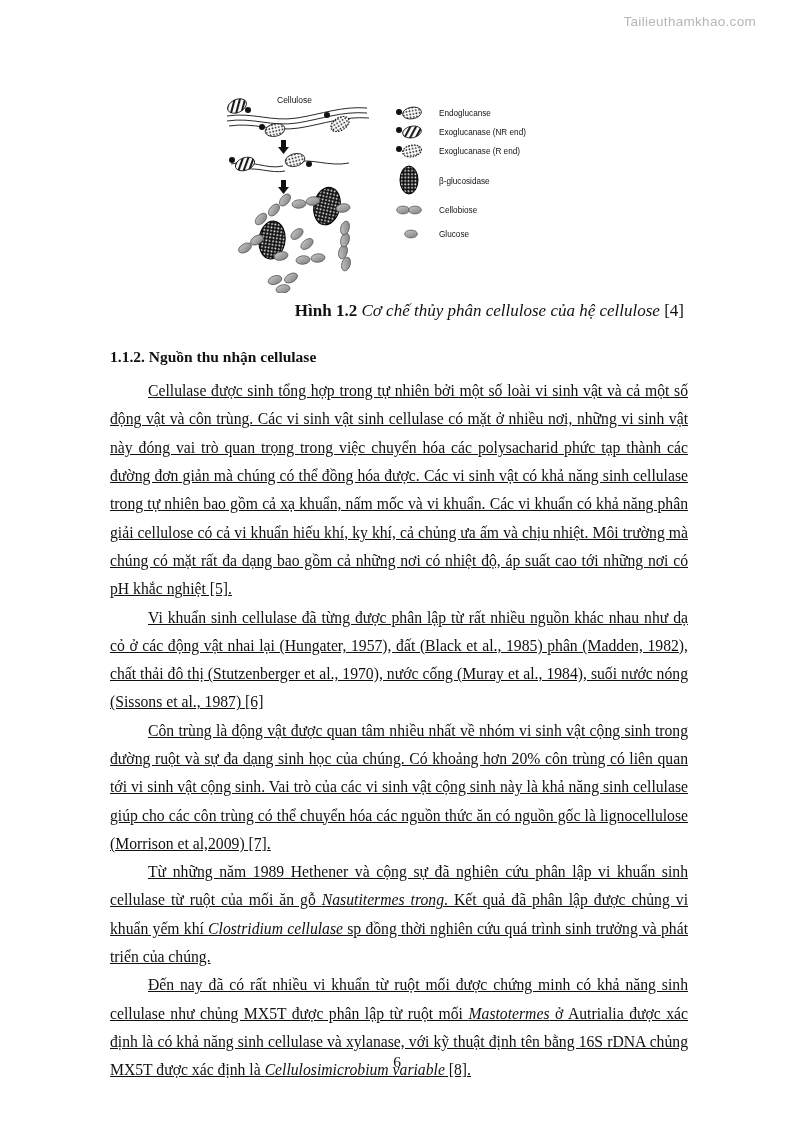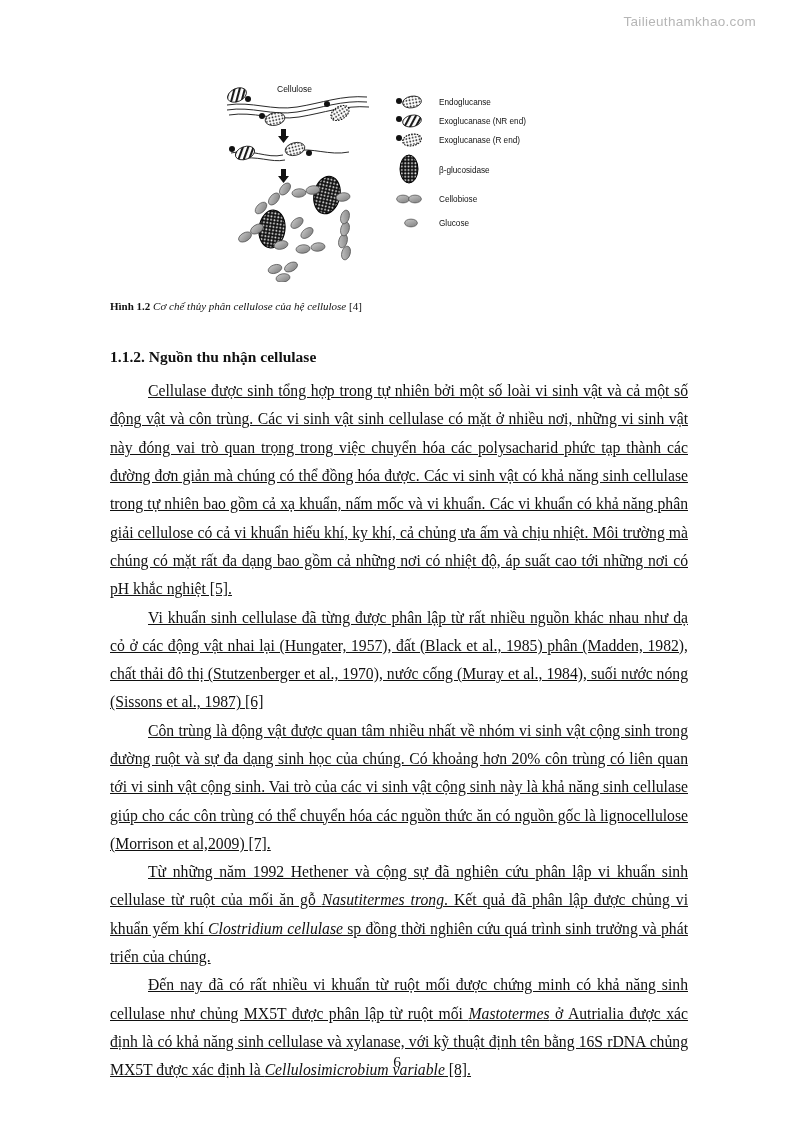--- a/index.html
+++ b/index.html
@@ -25,37 +25,37 @@
     font-family: "Liberation Sans", sans-serif;
     font-size: 13.5px;
     letter-spacing: 0.3px;
     color: #b6b6b6;
     user-select: none;
   }
 
   
   .figure-wrap {
     position: absolute;
-    top: 77px;
+    top: 88px;
     left: 0;
     width: 794px;
     height: 205px;
   }
   .figure-svg {
     display: block;
     margin: 0 auto;
   }
 
   .caption {
     position: absolute;
     top: 300px;
     left: 110px;
     width: 574px;
-    text-align: left;
-    font-size: 11px;
+    text-align: right;
+    font-size: 17px;
     line-height: 1.25;
   }
   .caption .lbl { font-weight: bold; }
   .caption .ital { font-style: italic; }
 
   
   .content {
     position: absolute;
     top: 332px;
     left: 110px;
@@ -251,21 +251,21 @@
 
     <h2 class="heading">1.1.2. Nguồn thu nhận cellulase</h2>
 
     <p class="para">Cellulase được sinh tổng hợp trong tự nhiên bởi một số loài vi sinh vật và cả một số động vật và côn trùng. Các vi sinh vật sinh cellulase có mặt ở nhiều nơi, những vi sinh vật này đóng vai trò quan trọng trong việc chuyển hóa các polysacharid phức tạp thành các đường đơn giản mà chúng có thể đồng hóa được. Các vi sinh vật có khả năng sinh cellulase trong tự nhiên bao gồm cả xạ khuẩn, nấm mốc và vi khuẩn. Các vi khuẩn có khả năng phân giải cellulose có cả vi khuẩn hiếu khí, ky khí, cả chủng ưa ấm và chịu nhiệt. Môi trường mà chúng có mặt rất đa dạng bao gồm cả những nơi có nhiệt độ, áp suất cao tới những nơi có pH khắc nghiệt [5].</p>
 
     <p class="para">Vi khuẩn sinh cellulase đã từng được phân lập từ rất nhiều nguồn khác nhau như dạ cỏ ở các động vật nhai lại (Hungater, 1957), đất (Black et al., 1985) phân (Madden, 1982), chất thải đô thị (Stutzenberger et al., 1970), nước cống (Muray et al., 1984), suối nước nóng (Sissons et al., 1987) [6]</p>
 
     <p class="para">Côn trùng là động vật được quan tâm nhiều nhất về nhóm vi sinh vật cộng sinh trong đường ruột và sự đa dạng sinh học của chúng. Có khoảng hơn 20% côn trùng có liên quan tới vi sinh vật cộng sinh. Vai trò của các vi sinh vật cộng sinh này là khả năng sinh cellulase giúp cho các côn trùng có thể chuyển hóa các nguồn thức ăn có nguồn gốc là lignocellulose (Morrison et al,2009) [7].</p>
 
     <p class="para">
-      <span>Từ những năm 1992 Hethener và cộng sự đã nghiên cứu phân lập vi khuẩn sinh cellulase từ ruột của mối ăn gỗ </span><span class="it">Nasutitermes trong</span><span>. Kết quả đã phân lập được chủng vi khuẩn yếm khí </span><span class="it">Clostridium cellulase</span><span> sp đồng thời nghiên cứu quá trình sinh trưởng và phát triển của chúng.</span>
+      <span>Từ những năm 1989 Hethener và cộng sự đã nghiên cứu phân lập vi khuẩn sinh cellulase từ ruột của mối ăn gỗ </span><span class="it">Nasutitermes trong</span><span>. Kết quả đã phân lập được chủng vi khuẩn yếm khí </span><span class="it">Clostridium cellulase</span><span> sp đồng thời nghiên cứu quá trình sinh trưởng và phát triển của chúng.</span>
     </p>
 
     <p class="para">
       <span>Đến nay đã có rất nhiều vi khuẩn từ ruột mối được chứng minh có khả năng sinh cellulase  như chủng MX5T được phân lập từ ruột mối </span><span class="it">Mastotermes</span><span> ở Autrialia được xác định là có khả năng sinh cellulase và xylanase, với  kỹ thuật định tên bằng 16S rDNA chủng MX5T được xác định là </span><span class="it">Cellulosimicrobium variable</span><span> [8].</span>
     </p>
   </div>
 
   <div class="page-number">6</div>
 
 </div>

